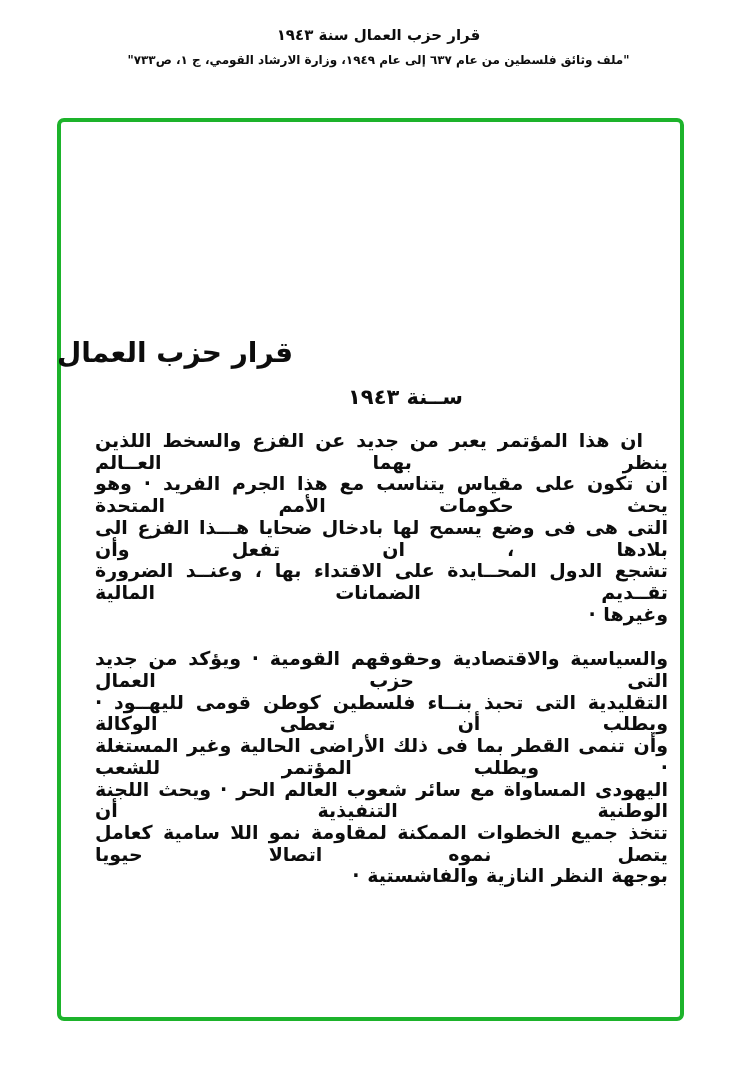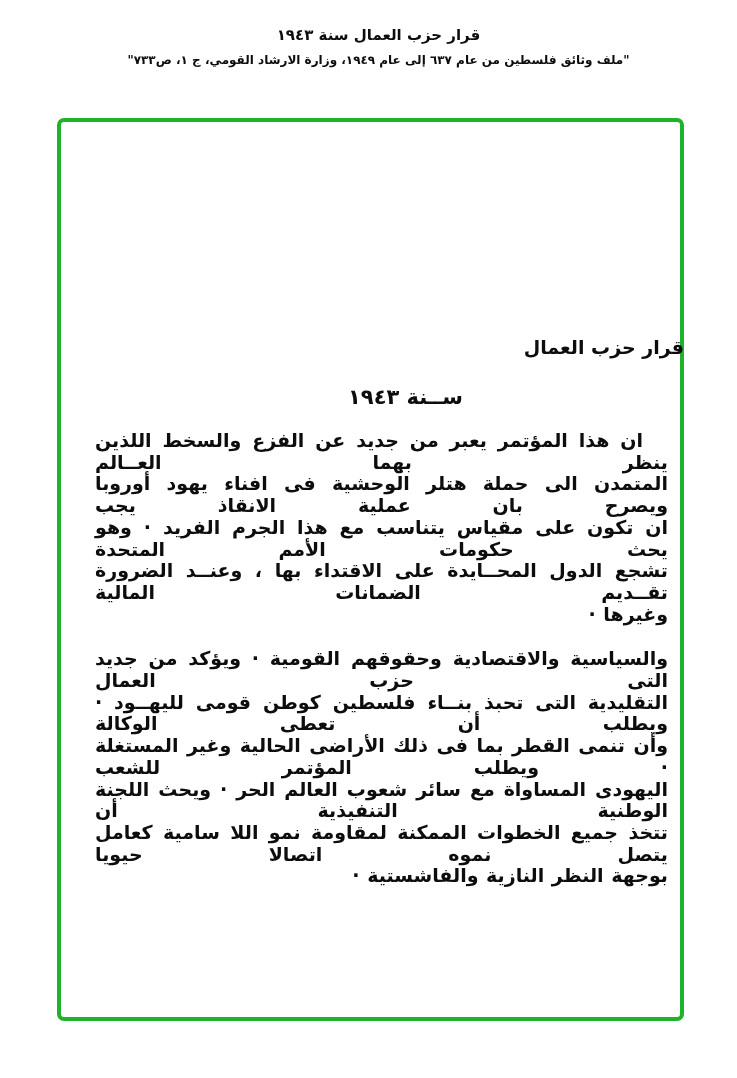--- a/index.html
+++ b/index.html
@@ -52,22 +52,22 @@
     background: transparent;
   }
 
   
   .doc-title {
     position: absolute;
     top: 336px;
     left: 57px;
     width: 627px;
     margin: 0;
-    text-align: right;
-    font-size: 19px;
+    text-align: left;
+    font-size: 28px;
     font-weight: bold;
     letter-spacing: 0.5px;
   }
   .doc-subtitle {
     position: absolute;
     top: 385px;
     left: 57px;
     width: 697px;
     text-align: center;
     font-size: 21px;
@@ -107,22 +107,22 @@
   <div class="frame" style="border-color: rgb(29, 179, 43);"></div>
 
   <h1 class="doc-title">قرار حزب العمال</h1>
 
   <div class="doc-subtitle">ســنة ١٩٤٣</div>
 
   <div class="doc-body">
 
     <div class="para">
       <div class="line first-line">ان هذا المؤتمر يعبر من جديد عن الفزع والسخط اللذين ينظر بهما العــالم</div>
-      <div class="line">المتمدن الى حملة هتلر الوحشية فى افناء يهود أوروبا ويصرح بان عملية الانقاذ يجب</div>
       <div class="line">ان تكون على مقياس يتناسب مع هذا الجرم الفريد · وهو يحث حكومات الأمم المتحدة</div>
+      <div class="line">التى هى فى وضع يسمح لها بادخال ضحايا هـــذا الفزع الى بلادها ، ان تفعل وأن</div>
       <div class="line">تشجع الدول المحــايدة على الاقتداء بها ، وعنــد الضرورة تقــديم الضمانات المالية</div>
       <div class="line last-line">وغيرها ·</div>
     </div>
 
     <div class="para">
       <div class="line">والسياسية والاقتصادية وحقوقهم القومية · ويؤكد من جديد التى حزب العمال</div>
       <div class="line">التقليدية التى تحبذ بنــاء فلسطين كوطن قومى لليهــود · ويطلب أن تعطى الوكالة</div>
       <div class="line">وأن تنمى القطر بما فى ذلك الأراضى الحالية وغير المستغلة · ويطلب المؤتمر للشعب</div>
       <div class="line">اليهودى المساواة مع سائر شعوب العالم الحر · ويحث اللجنة الوطنية التنفيذية أن</div>
       <div class="line">تتخذ جميع الخطوات الممكنة لمقاومة نمو اللا سامية كعامل يتصل نموه اتصالا حيويا</div>

